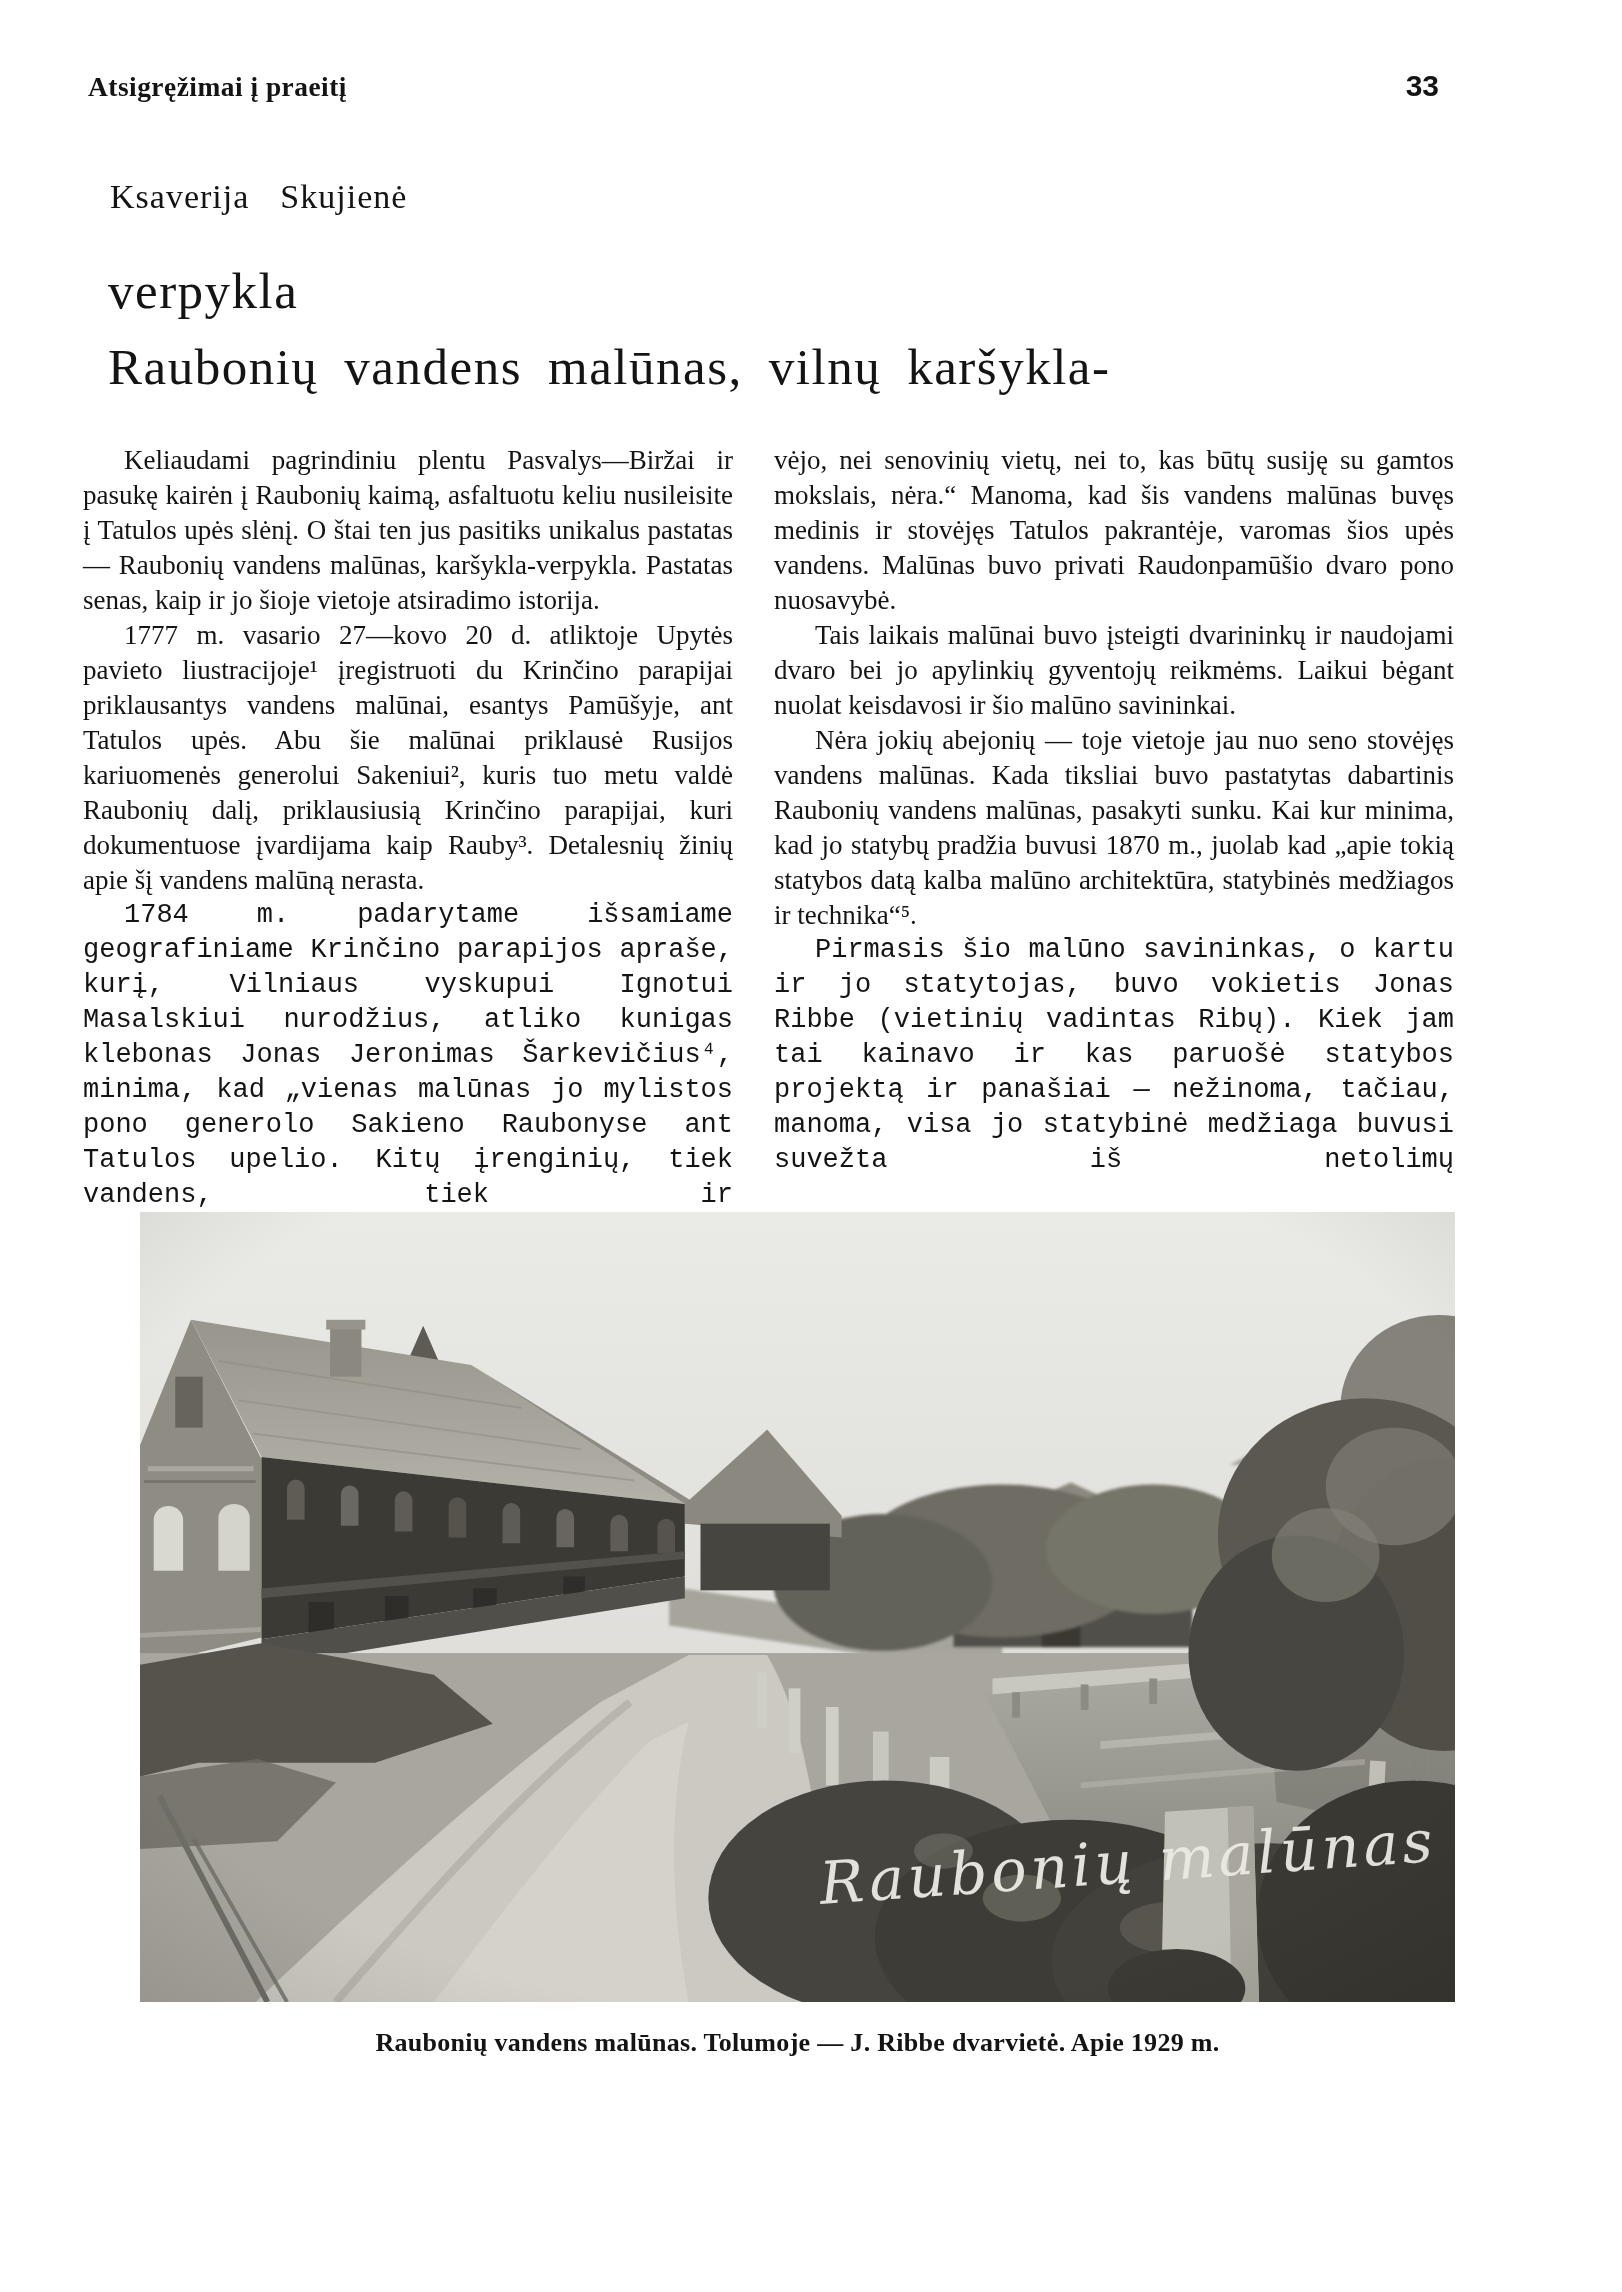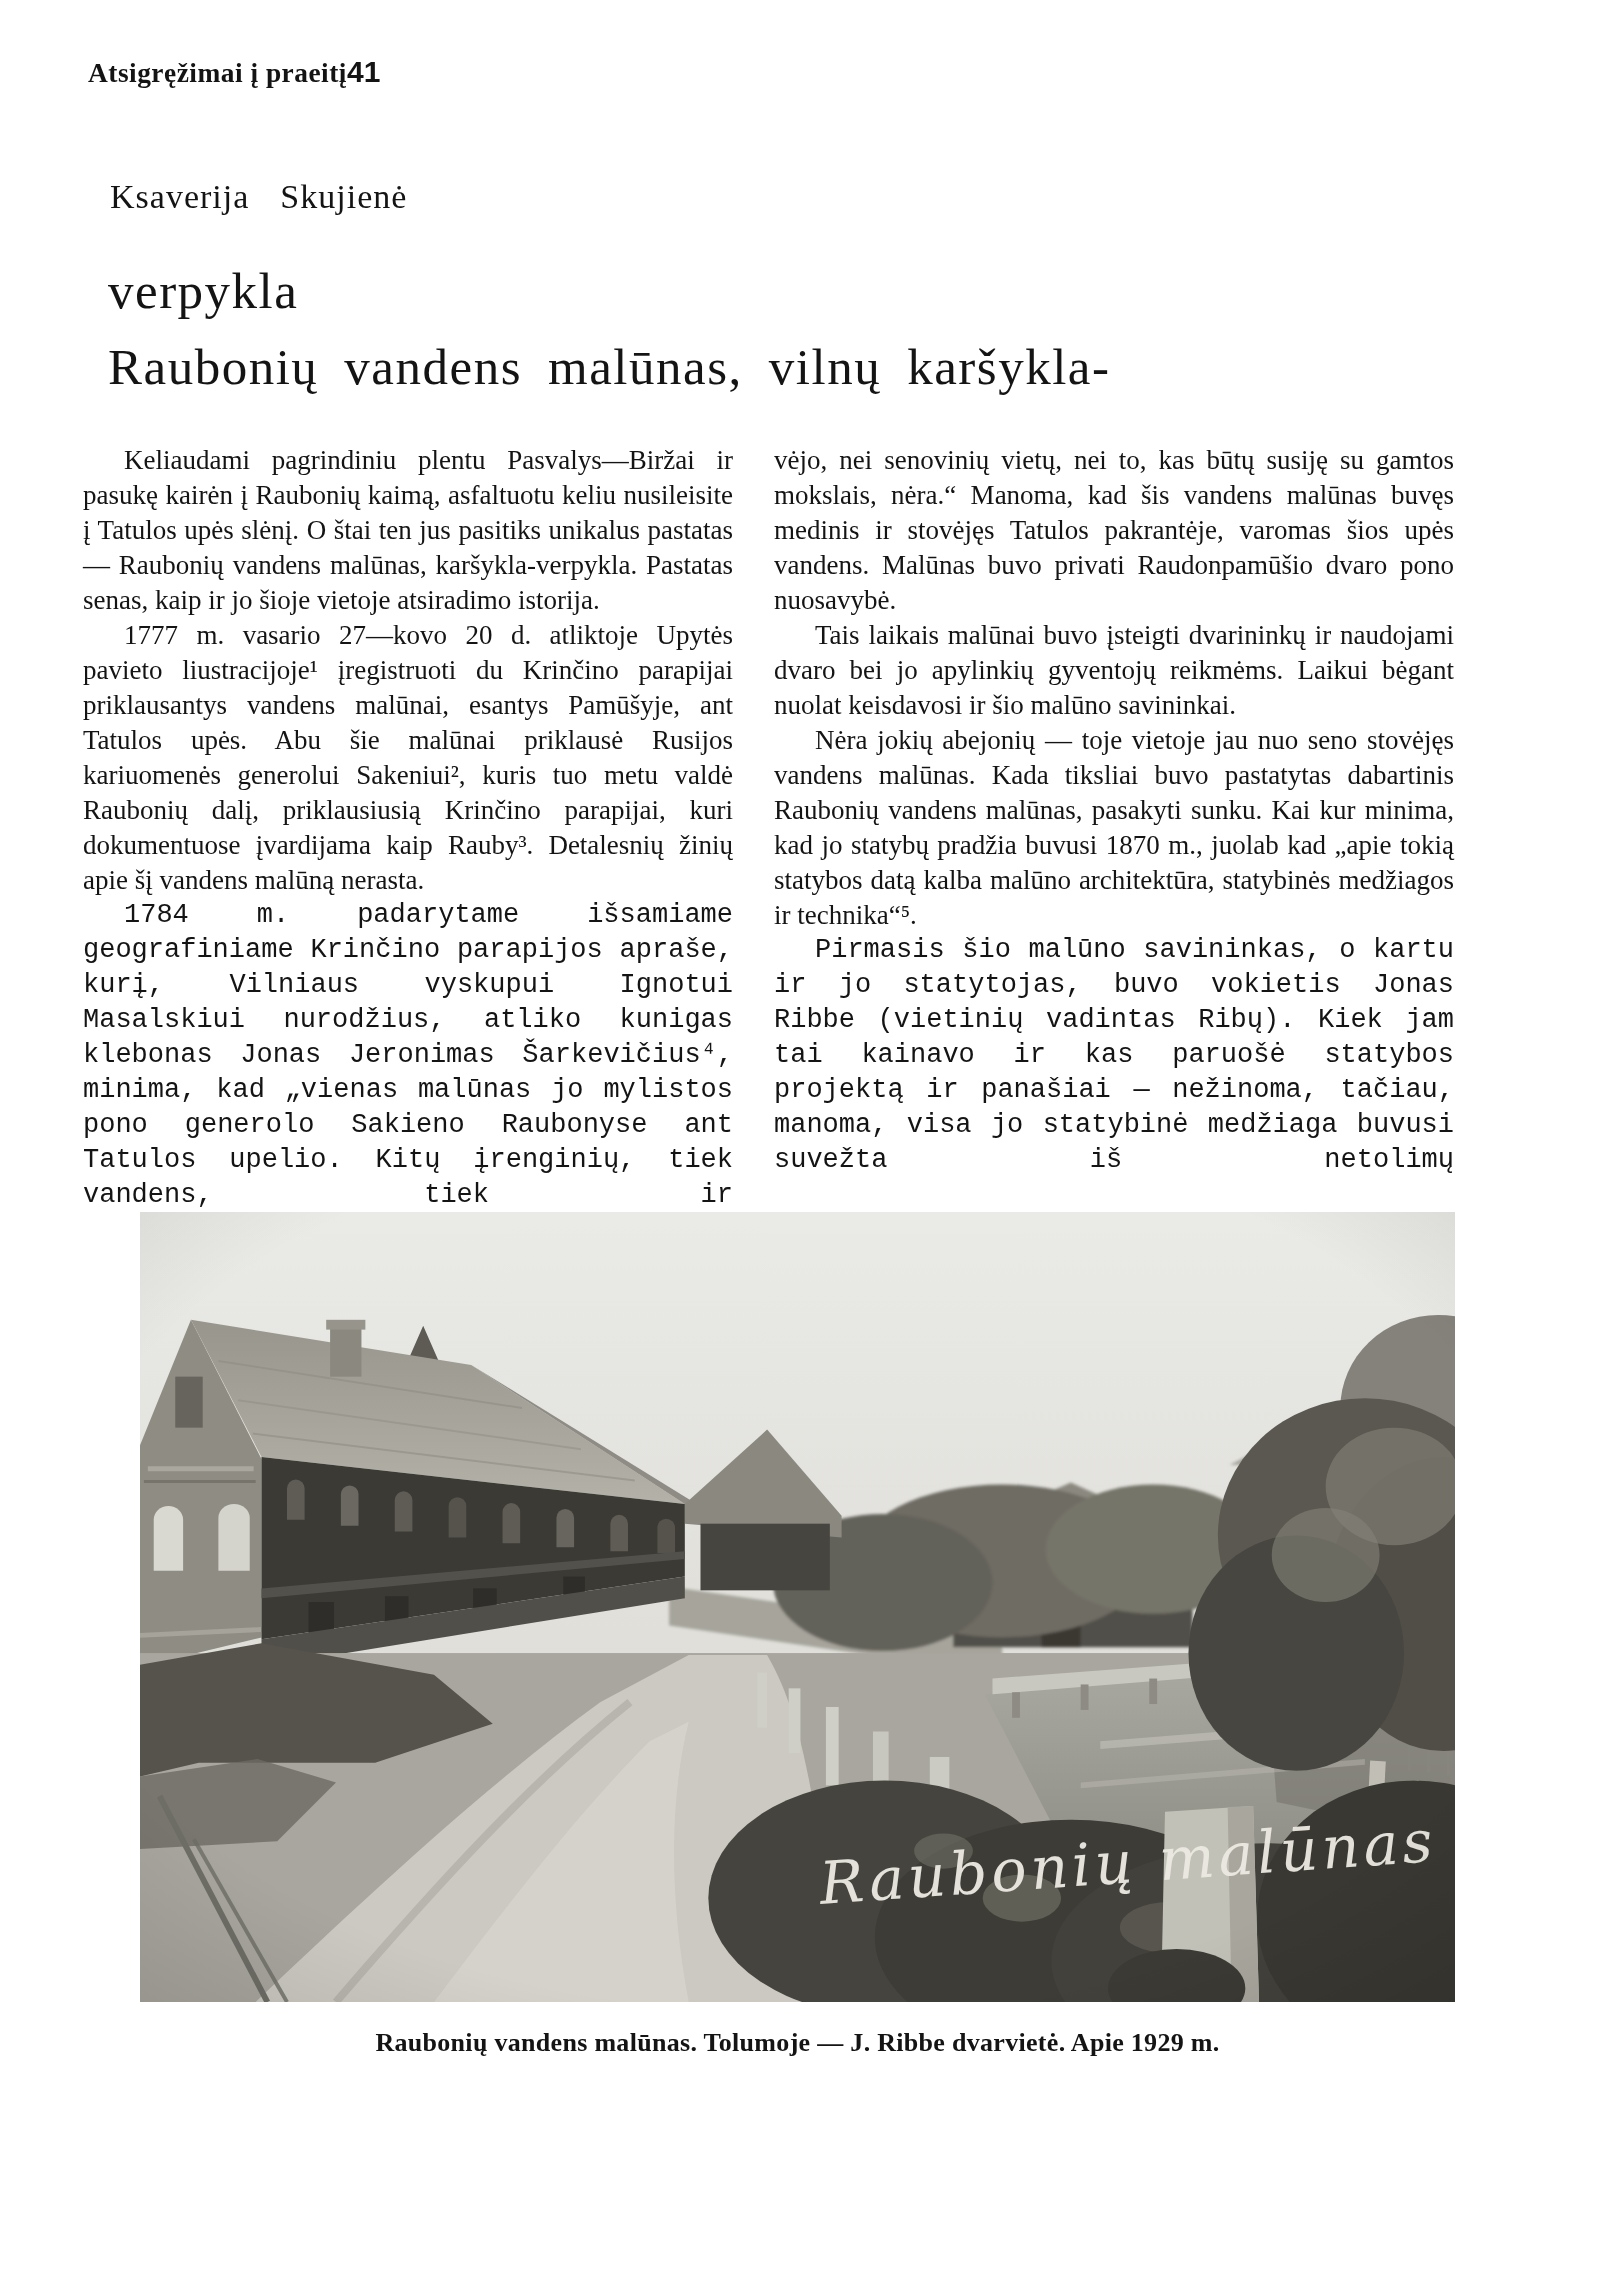--- a/index.html
+++ b/index.html
@@ -2,22 +2,22 @@
 <html><head>
 <meta charset="utf-8">
 <style>
   html,body{margin:0;padding:0;}
   body{
     width:1622px;height:2293px;position:relative;overflow:hidden;
     background:#ffffff;color:#141414;
     font-family:"Liberation Serif","DejaVu Serif",serif;
   }
   .header{
-    position:absolute;top:55px;left:88px;width:1351px;
-    display:flex;align-items:baseline;
+    position:absolute;top:69px;left:88px;width:1351px;
+    display:flex;justify-content:space-between;align-items:baseline;
   }
   .section-title{
     font-weight:bold;font-size:27.4px;letter-spacing:0.5px;
   }
   .page-number{
     font-family:"Liberation Sans","DejaVu Sans",sans-serif;
     font-weight:bold;font-size:30px;
   }
   .author{
     position:absolute;top:178px;left:110px;
@@ -47,21 +47,21 @@
   .caption{
     margin-top:25.5px;text-align:center;font-weight:bold;font-size:26px;
     letter-spacing:0.3px;
   }
 </style>
 </head>
 <body>
 
 <div class="header">
   <span class="section-title">Atsigręžimai į praeitį</span>
-  <span class="page-number">41</span>
+  <span class="page-number">33</span>
 </div>
 
 <div class="author">Ksaverija Skujienė</div>
 
 <h1 class="article-title">
   <span>verpykla</span>
   <span>Raubonių vandens malūnas, vilnų karšykla-</span>
 </h1>
 
 <div class="columns">

